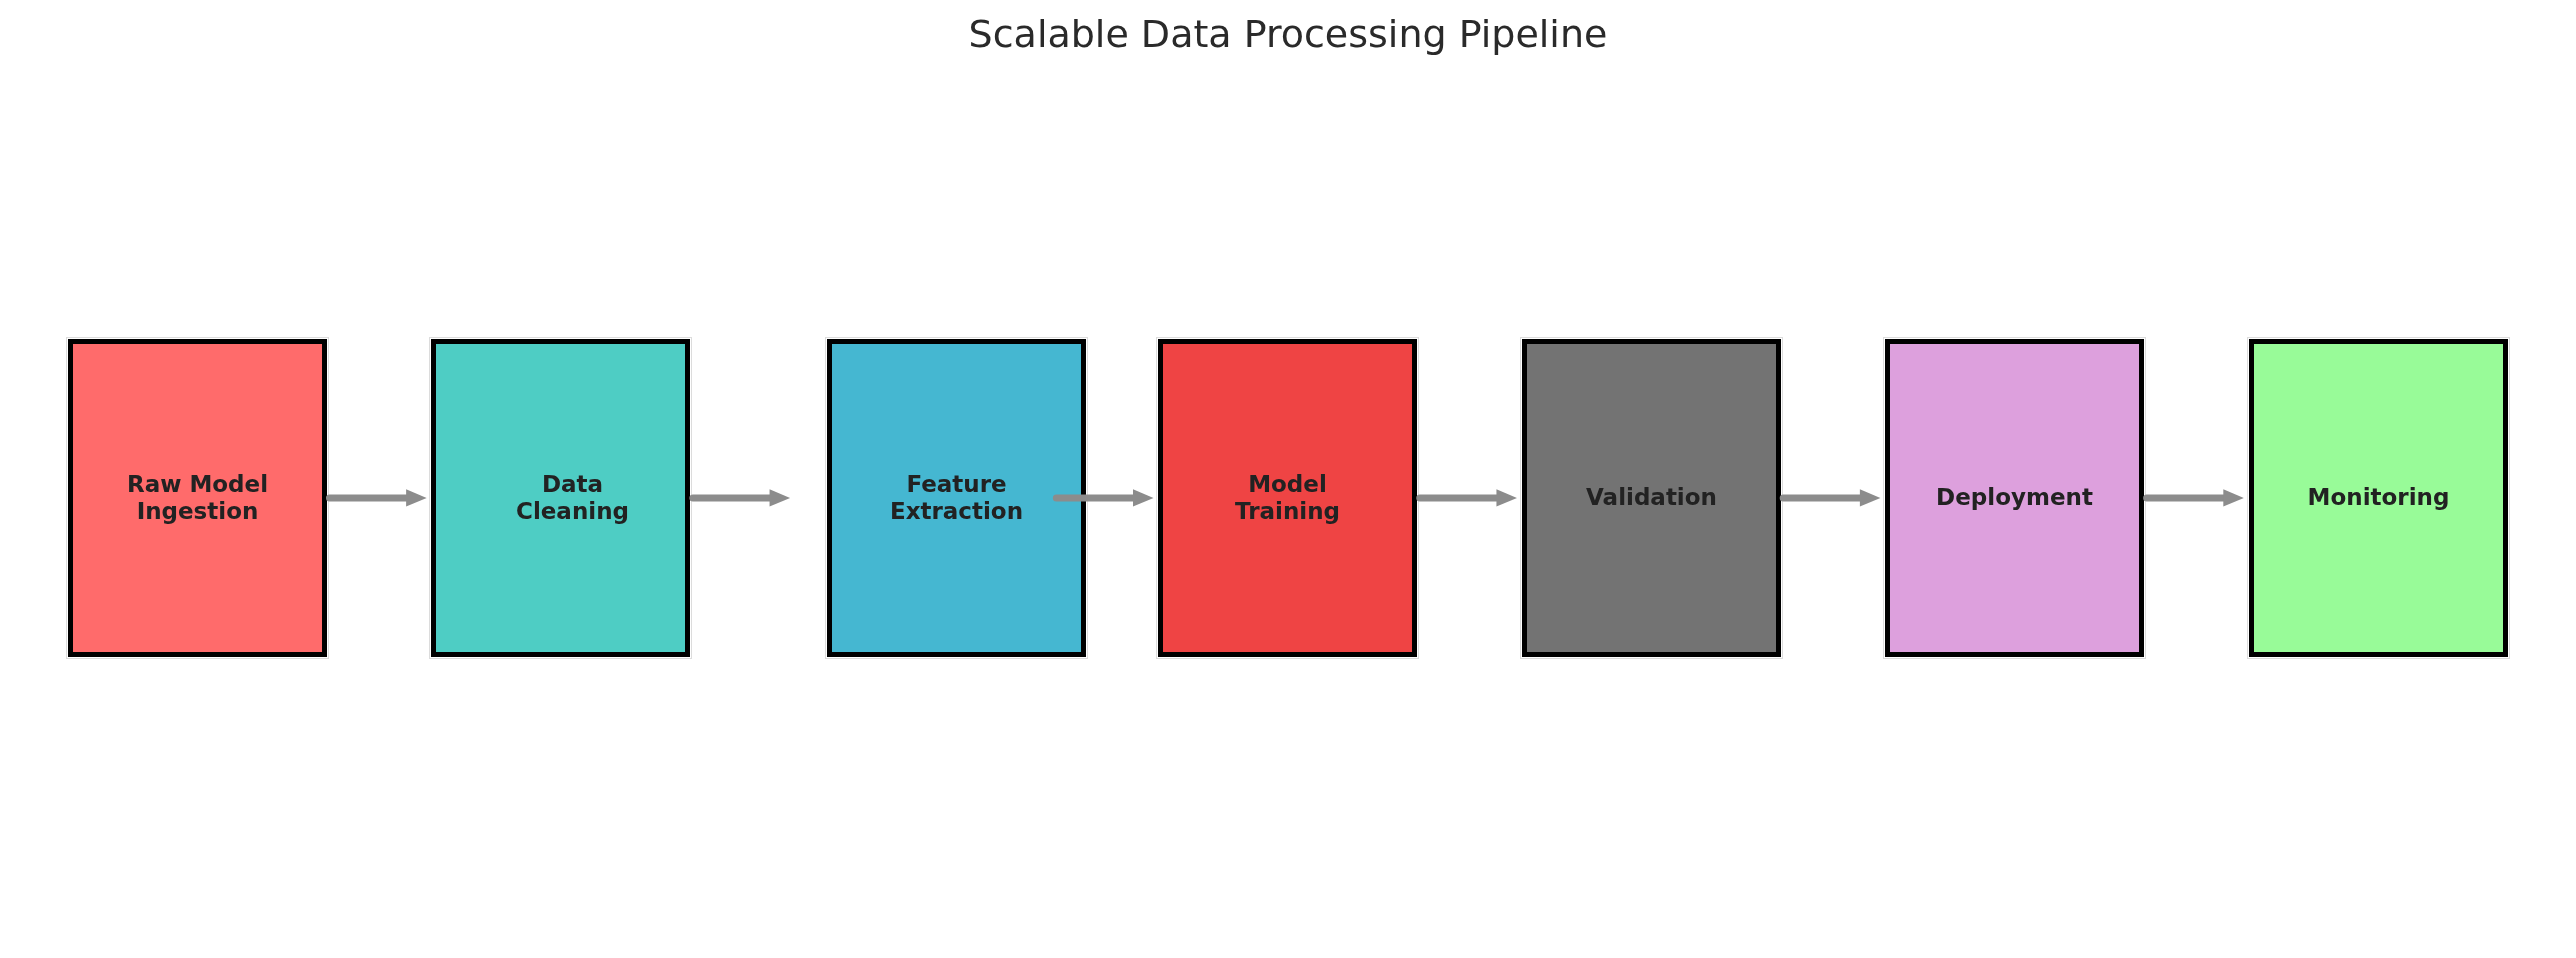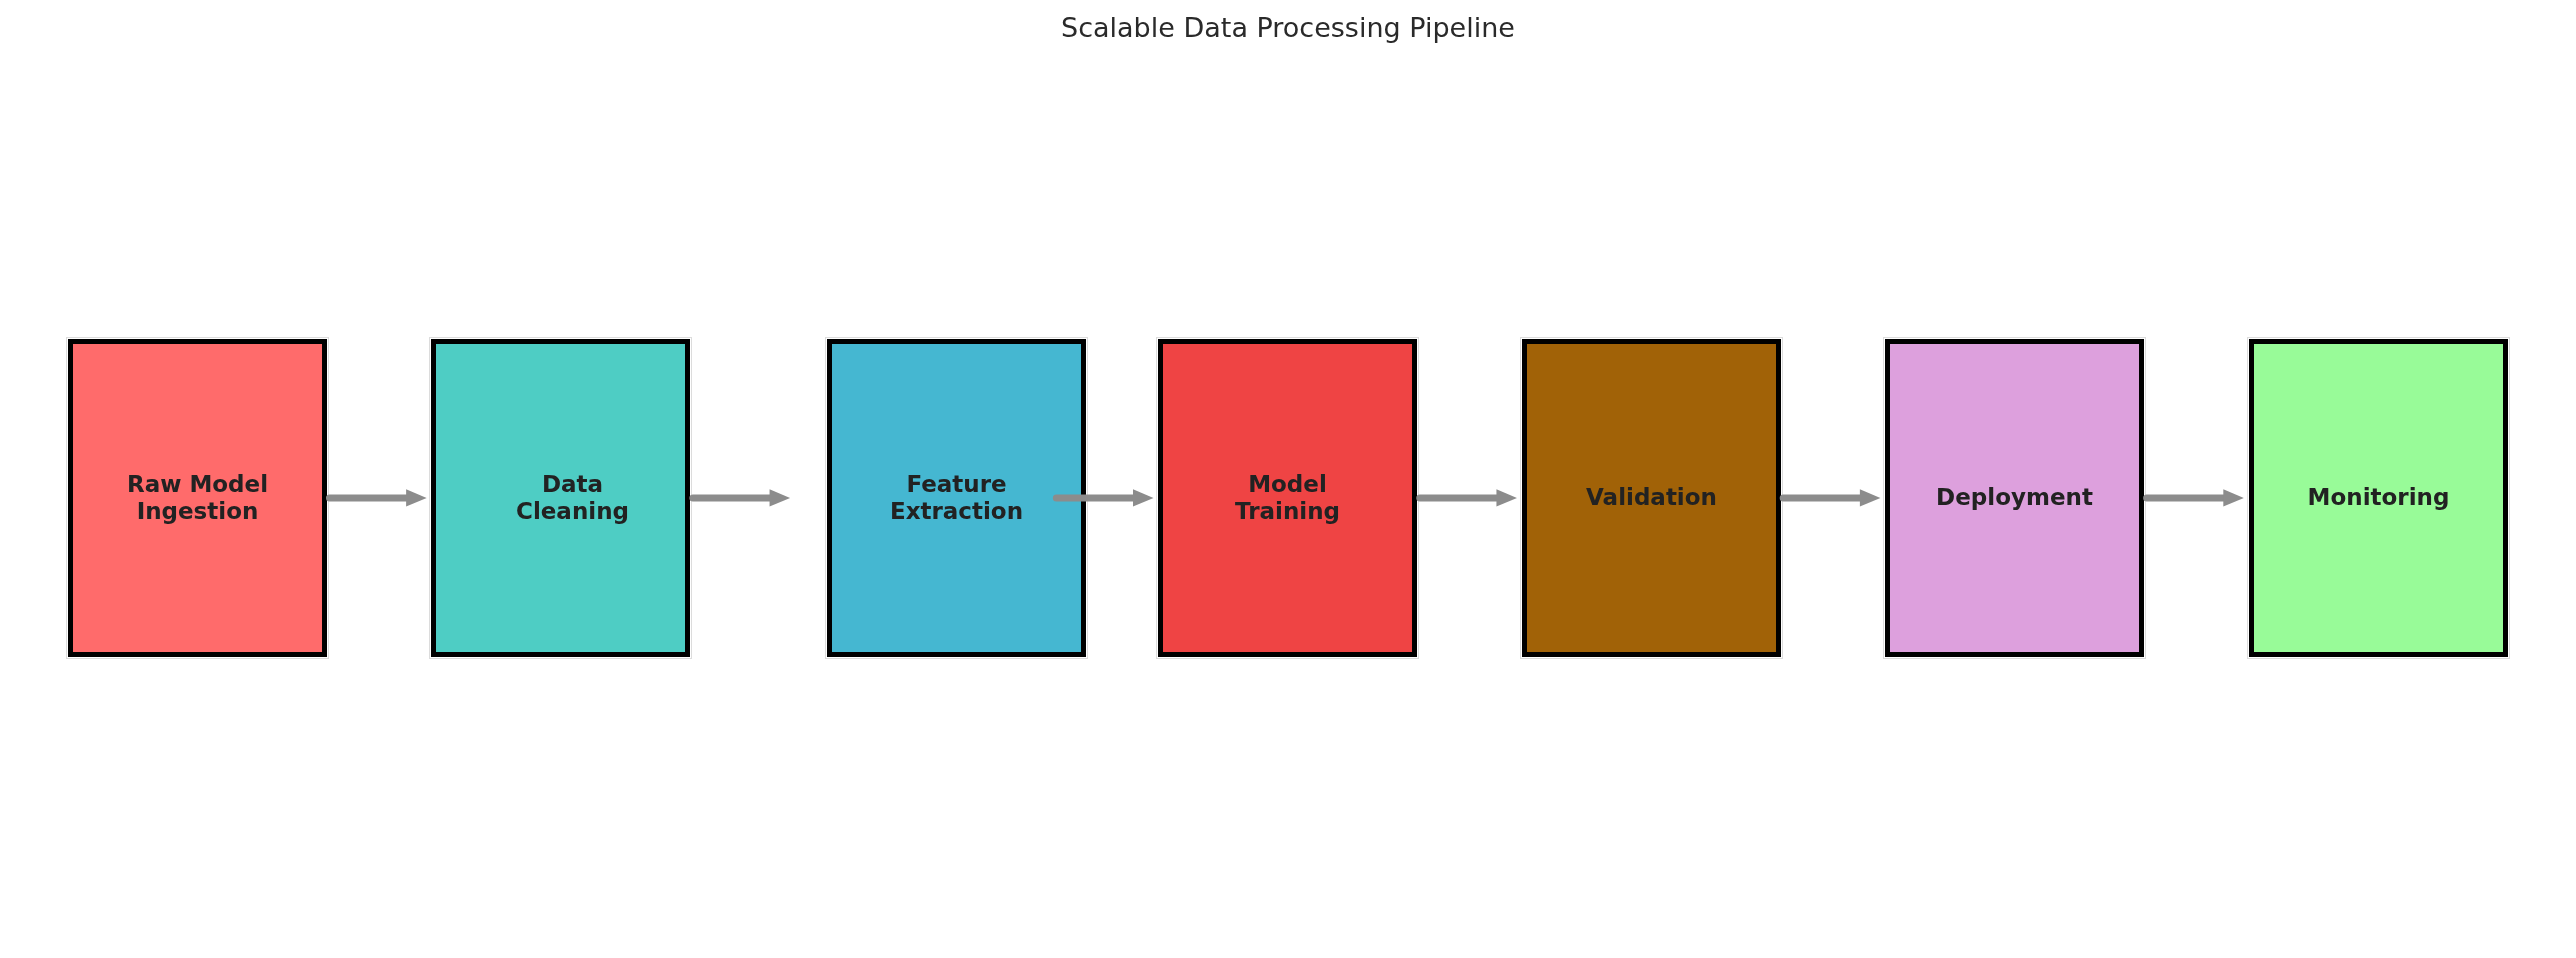--- a/index.html
+++ b/index.html
@@ -16,21 +16,21 @@
     height: 958px;
     background: var(--bg, #ffffff);
     overflow: hidden;
   }
   .diagram-title {
     position: absolute;
     top: 12px;
     left: 0;
     width: 2576px;
     text-align: center;
-    font-size: 27px;
+    font-size: 38px;
     font-weight: 400;
     color: var(--title-color, #2a2a2a);
     letter-spacing: 0px;
     margin: 0;
   }
   .node {
     position: absolute;
     top: 339px;
     width: 259px;
     height: 318px;
@@ -90,21 +90,21 @@
 Cleaning</span>
   </div>
   <div class="node node-3" style="background: rgb(69, 183, 209);">
     <span class="node-label">Feature
 Extraction</span>
   </div>
   <div class="node node-4" style="background: #ef4444;">
     <span class="node-label">Model
 Training</span>
   </div>
-  <div class="node node-5" style="background: #a16207;">
+  <div class="node node-5" style="background: #737373;">
     <span class="node-label">Validation</span>
   </div>
   <div class="node node-6" style="background: rgb(221, 160, 221);">
     <span class="node-label">Deployment</span>
   </div>
   <div class="node node-7" style="background: rgb(152, 251, 152);">
     <span class="node-label">Monitoring</span>
   </div>
 
   <svg class="arrows-layer" width="2576" height="958" viewBox="0 0 4770 1774" xmlns="http://www.w3.org/2000/svg">

